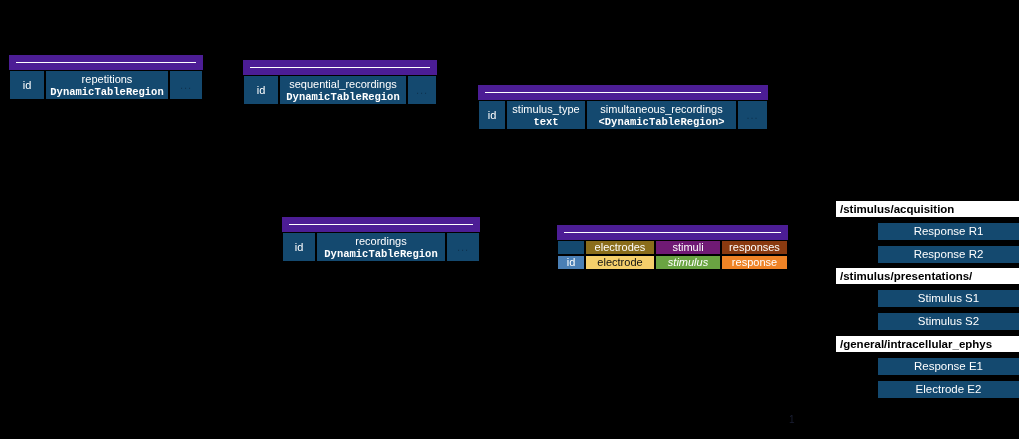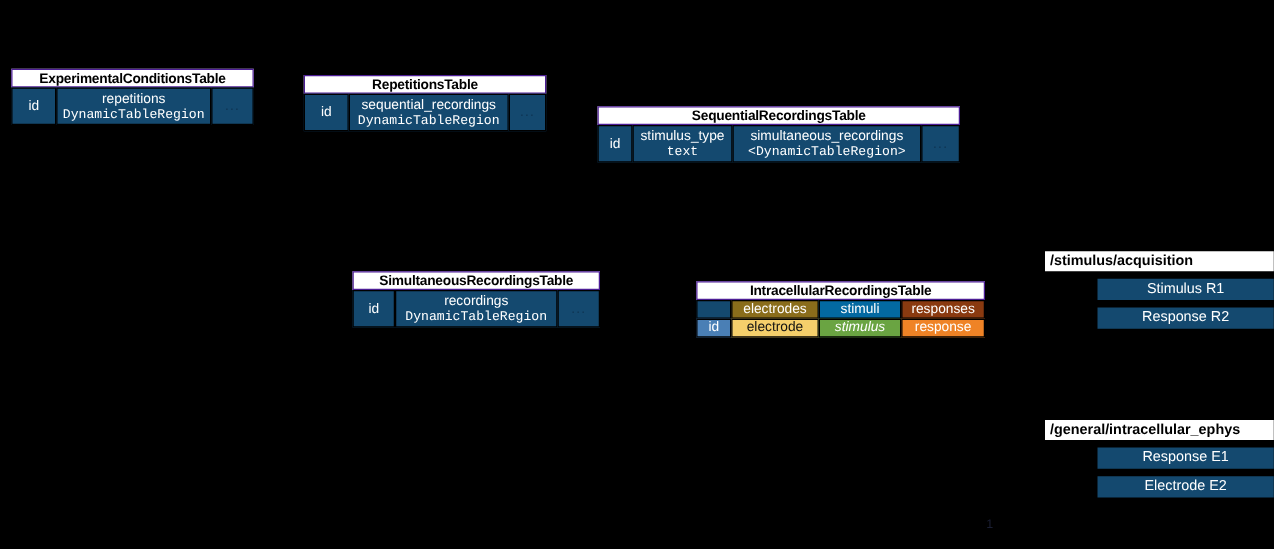--- a/index.html
+++ b/index.html
@@ -29,21 +29,21 @@
   }
   .tbl-title {
     background: #ffffff;
     color: #000000;
     font-weight: bold;
     text-align: center;
     font-size: 11px;
     letter-spacing: -0.2px;
     line-height: 15px;
     height: 15px;
-    border: 1px solid #4c1d95;
+    border: 7px solid #4c1d95;
     box-sizing: border-box;
     overflow: hidden;
     white-space: nowrap;
   }
   .tbl-row {
     display: flex;
     height: 30px;
     box-sizing: border-box;
   }
   .cell {
@@ -59,21 +59,21 @@
     white-space: nowrap;
   }
   .cell .l1 {
     font-size: 11px;
     line-height: 13px;
   }
   .cell .l2 {
     font-family: "Liberation Mono", "DejaVu Sans Mono", monospace;
     font-size: 10.5px;
     line-height: 12px;
-    font-weight: normal;
+    font-weight: bold;
     text-align: right;
   }
   .cell.ellip .l1 {
     color: #0e3452;
     font-size: 11px;
     letter-spacing: 1px;
   }
 
   
   .ic-row {
@@ -90,21 +90,21 @@
     font-size: 11px;
     line-height: 13px;
     color: #ffffff;
     overflow: hidden;
     white-space: nowrap;
   }
   .ic-cell.dark-id   { background: #14496f; }
   .ic-cell.id        { background: #4a7fb5; color: #ffffff; }
   .ic-cell.e-dark    { background: #8a6d1b; }
   .ic-cell.e-light   { background: #f5cf6b; color: #111111; }
-  .ic-cell.s-dark    { background: #0369a1; justify-content: center; }
+  .ic-cell.s-dark    { background: #701a75; justify-content: center; }
   .ic-cell.s-light   { background: #6aa442; color: #ffffff; }
   .ic-cell.r-dark    { background: #8a3a10; align-items: flex-end; }
   .ic-cell.r-light   { background: #ef8326; color: #ffffff; }
 
   
   .grp {
     position: absolute;
   }
   .grp-head {
     background: #ffffff;
@@ -242,25 +242,32 @@
       </div>
       <div class="ic-cell r-light" style="width:67px;">
         <span>response</span>
       </div>
     </div>
   </div>
 
   <div class="grp" style="left:836px; top:201px; width:183px;">
     <div class="grp-head">/stimulus/acquisition</div>
     <div class="grp-gap"></div>
-    <div class="grp-bar">Stimulus R1</div>
+    <div class="grp-bar">Response R1</div>
     <div class="grp-gap"></div>
     <div class="grp-bar">Response R2</div>
   </div>
 
+  <div class="grp" style="left:836px; top:268px; width:183px;">
+    <div class="grp-head">/stimulus/presentations/</div>
+    <div class="grp-gap"></div>
+    <div class="grp-bar">Stimulus S1</div>
+    <div class="grp-gap"></div>
+    <div class="grp-bar">Stimulus S2</div>
+  </div>
 
   <div class="grp" style="left:836px; top:336px; width:183px;">
     <div class="grp-head">/general/intracellular_ephys</div>
     <div class="grp-gap"></div>
     <div class="grp-bar">Response E1</div>
     <div class="grp-gap"></div>
     <div class="grp-bar">Electrode E2</div>
   </div>
 
   <div class="page-num">1</div>

